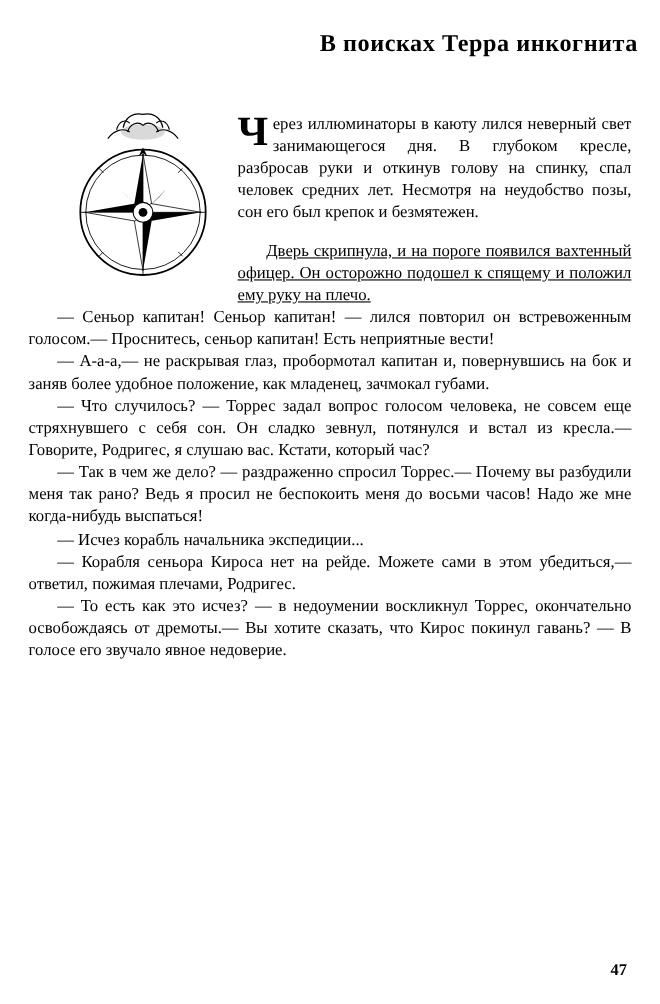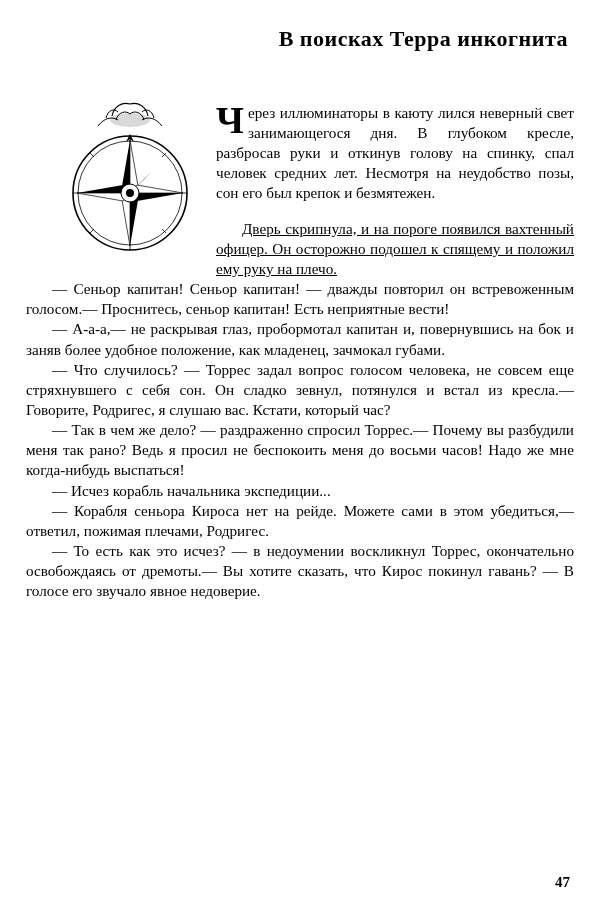--- a/index.html
+++ b/index.html
@@ -18,21 +18,21 @@
   .page {
     position: relative;
     width: 600px;
     height: 913px;
     box-sizing: border-box;
     padding: 0;
   }
   .title {
     position: absolute;
     left: 0;
-    right: 32px;
+    right: 20px;
     top: 26px;
     text-align: right;
     font-size: 22px;
     font-weight: bold;
     letter-spacing: 0.5px;
     font-family: "Liberation Serif", "DejaVu Serif", serif;
   }
   .content {
     position: absolute;
     left: 26px;
@@ -146,21 +146,21 @@
         <path d="M74 44 L70 52 L74 49 L78 52 Z" fill="#000"></path>
       </svg>
     </div>
 
     <p class="dropcap-para"><span class="dropcap">Ч</span><span>ерез иллюминаторы в каюту лился неверный свет занимающегося дня. В глубоком кресле, разбросав руки и откинув голову на спинку, спал человек средних лет. Несмотря на неудобство позы, сон его был крепок и безмятежен.</span></p>
 
     <p class="body first">Дверь скрипнула, и на пороге появился вахтенный офицер. Он осторожно подошел к спящему и положил ему руку на плечо.</p>
 
     <div class="after-figure"></div>
 
-    <p class="body">— Сеньор капитан! Сеньор капитан! — дважды повторил он встревоженным голосом.— Проснитесь, сеньор капитан! Есть неприятные вести!</p>
+    <p class="body">— Сеньор капитан! Сеньор капитан! — лился повторил он встревоженным голосом.— Проснитесь, сеньор капитан! Есть неприятные вести!</p>
     <p class="body">— А-а-а,— не раскрывая глаз, пробормотал капитан и, повернувшись на бок и заняв более удобное положение, как младенец, зачмокал губами.</p>
     <p class="body">— Что случилось? — Торрес задал вопрос голосом человека, не совсем еще стряхнувшего с себя сон. Он сладко зевнул, потянулся и встал из кресла.— Говорите, Родригес, я слушаю вас. Кстати, который час?</p>
     <p class="body">— Так в чем же дело? — раздраженно спросил Торрес.— Почему вы разбудили меня так рано? Ведь я просил не беспокоить меня до восьми часов! Надо же мне когда-нибудь выспаться!</p>
     <p class="body">— Исчез корабль начальника экспедиции...</p>
     <p class="body">— Корабля сеньора Кироса нет на рейде. Можете сами в этом убедиться,— ответил, пожимая плечами, Родригес.</p>
     <p class="body">— То есть как это исчез? — в недоумении воскликнул Торрес, окончательно освобождаясь от дремоты.— Вы хотите сказать, что Кирос покинул гавань? — В голосе его звучало явное недоверие.</p>
 
   </div>
 
   <div class="folio">47</div>

